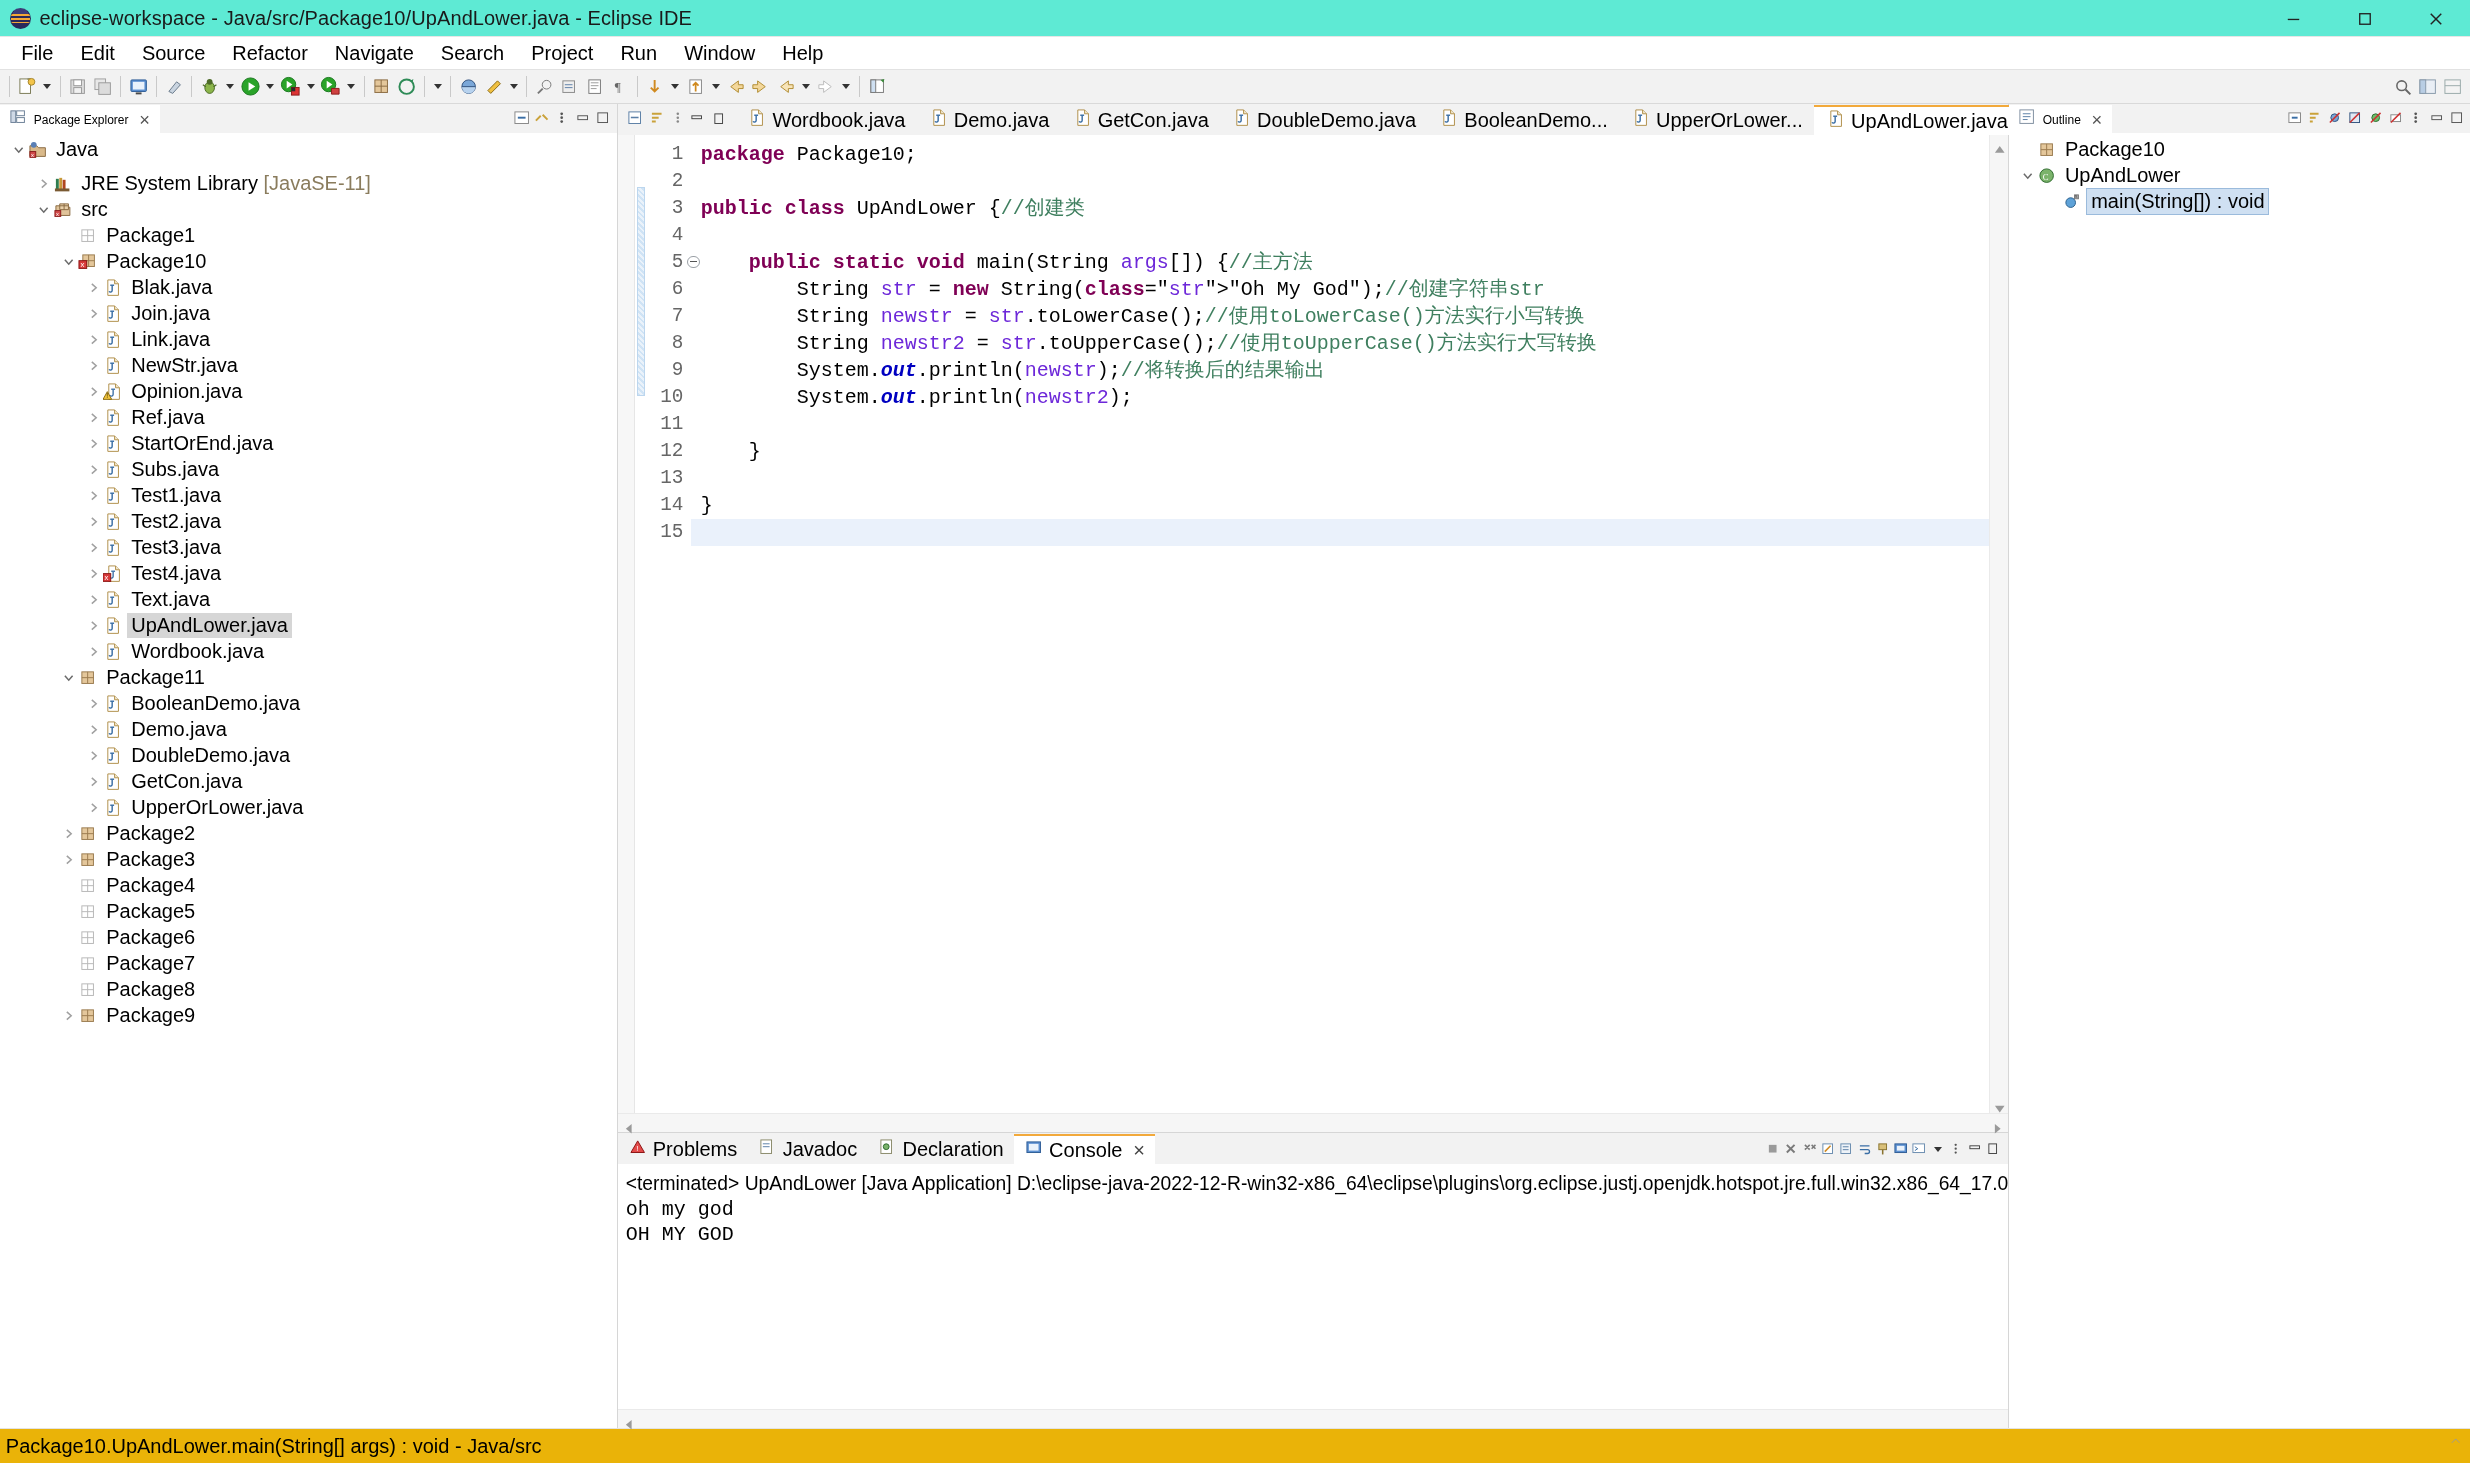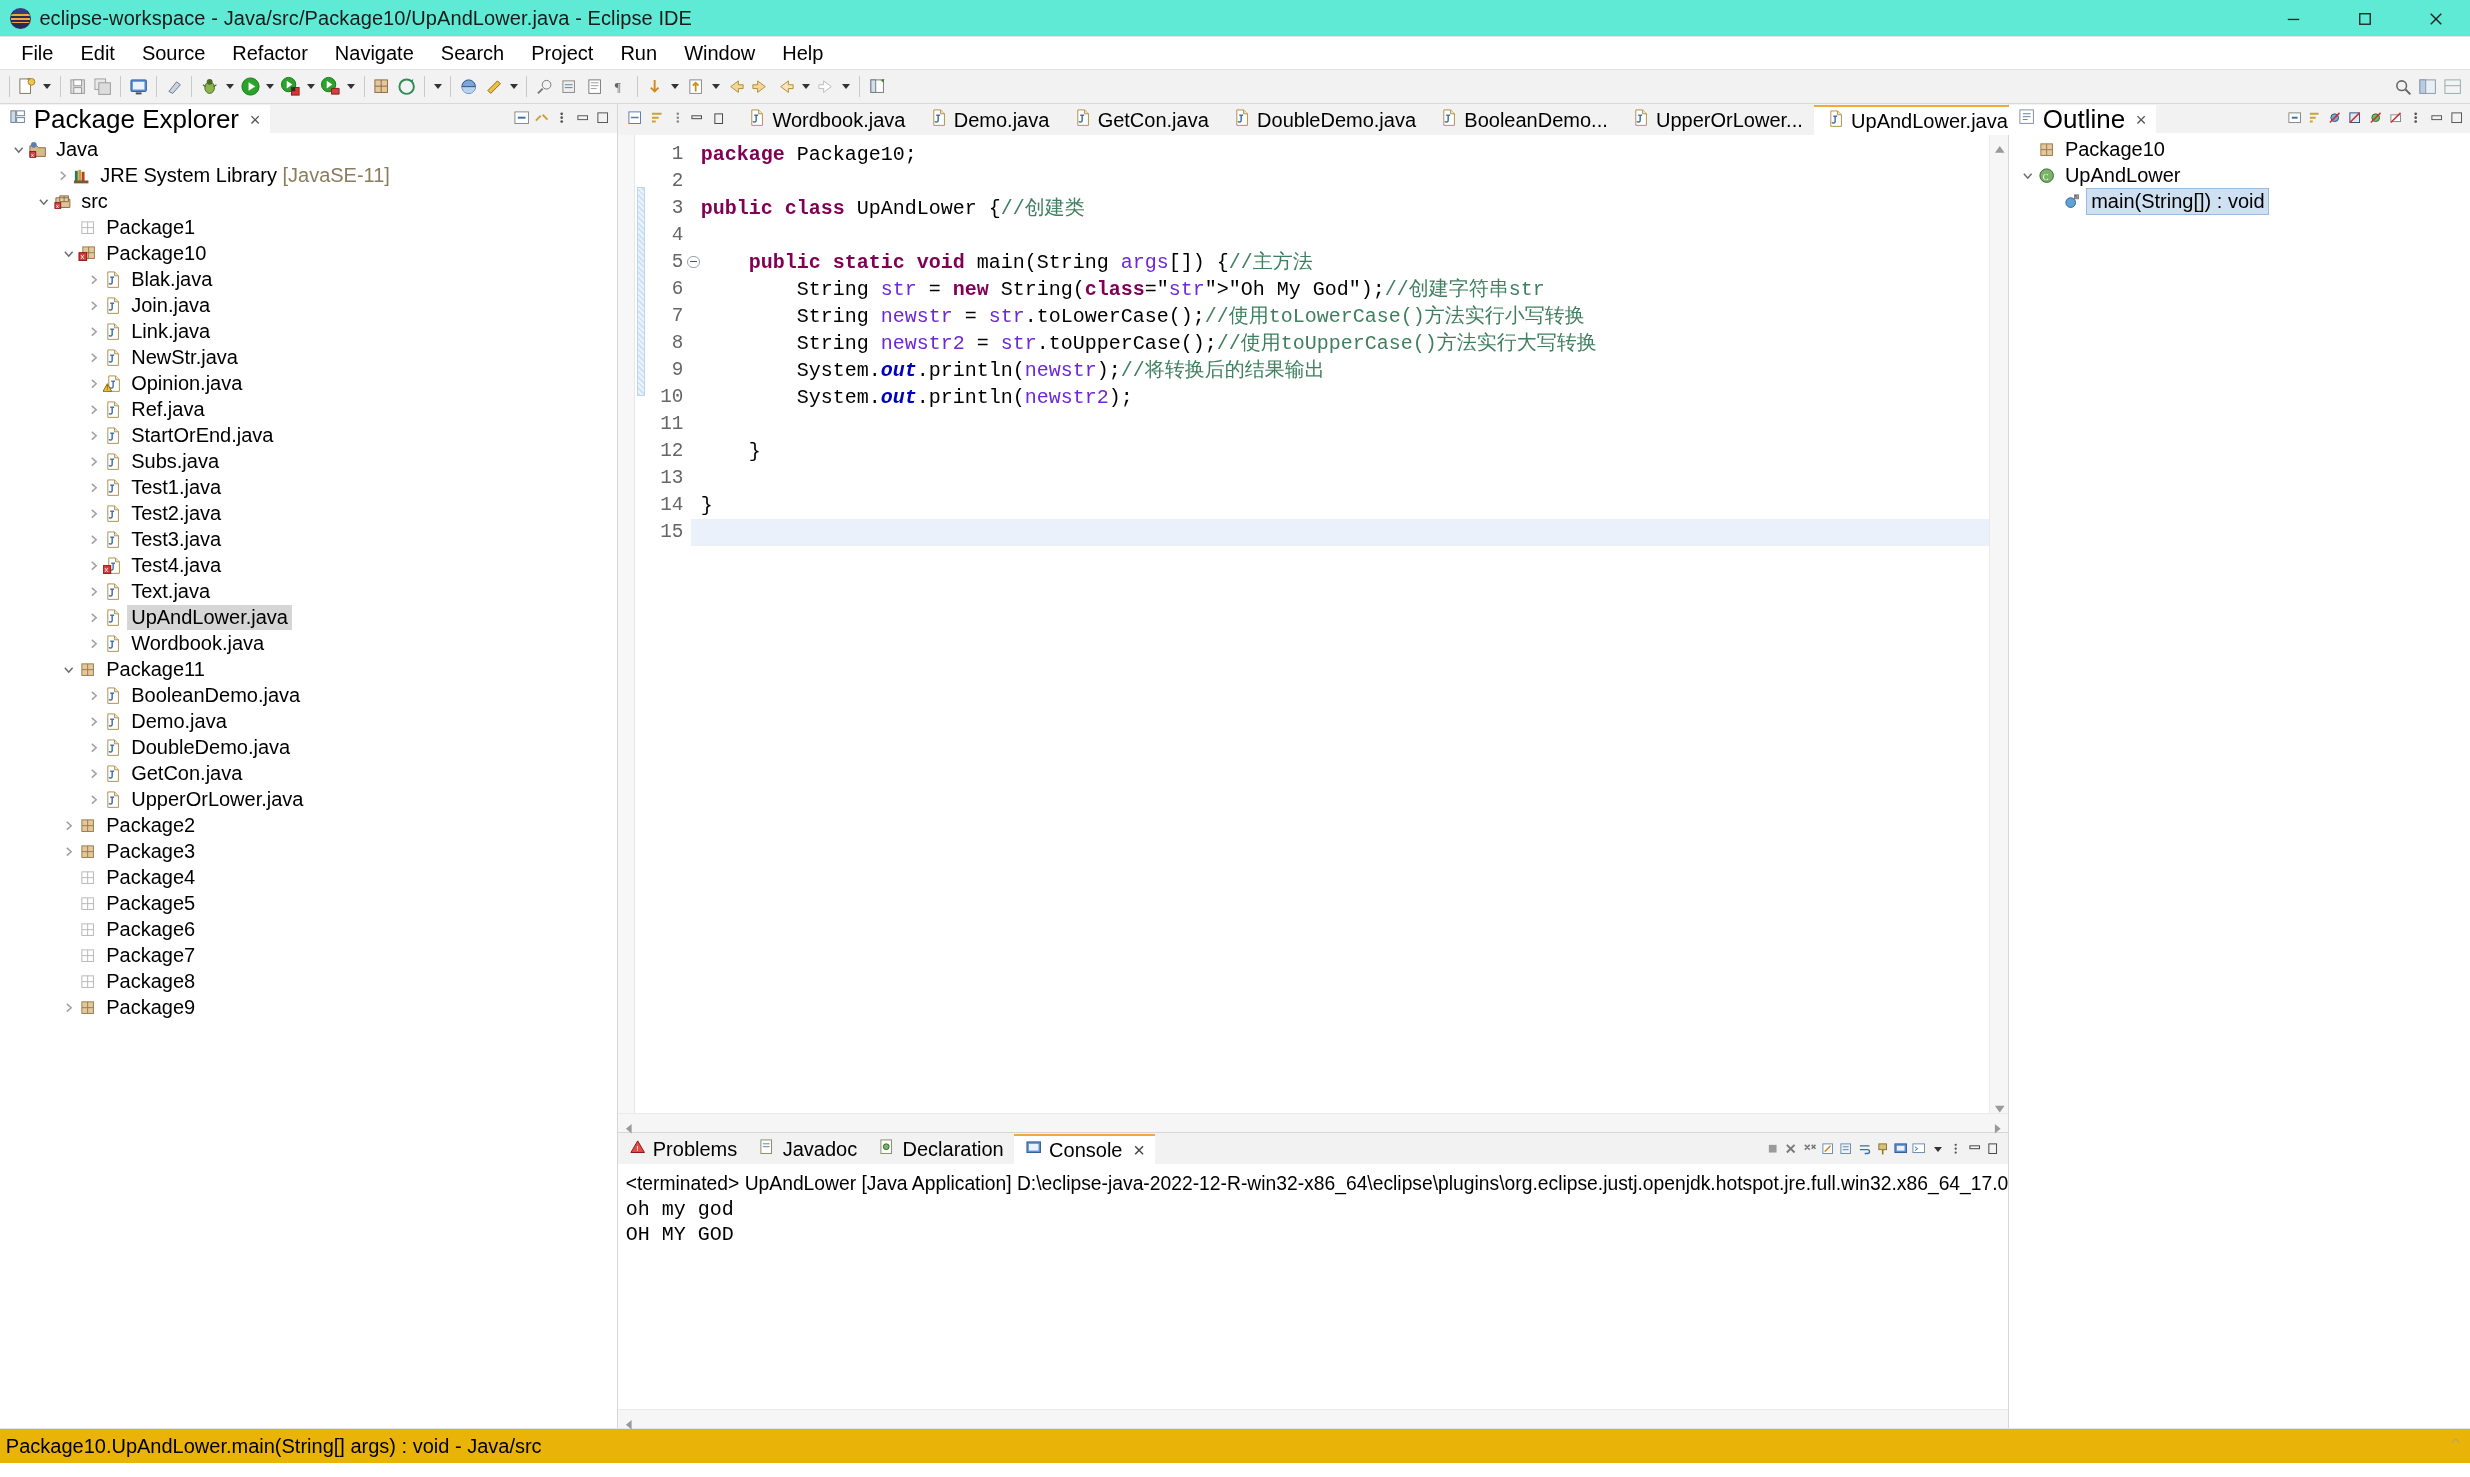--- a/index.html
+++ b/index.html
@@ -53,21 +53,21 @@
   
   .workbench { display:flex; height:1324px; background:#f7f7f7;}
 
   
   .left-panel { width:618px; background:#ffffff; display:flex;flex-direction:column; border-right:1px solid #d6d6d6;}
   .view-tabbar { height:29px; display:flex; align-items:flex-end; background:#f2f2f2; position:relative;}
   .view-tab {
     height:28px; display:flex;align-items:center;gap:6.8px; padding:0 9.7px 0 7.7px;
     background:#ffffff; border-top:1.9px solid #ffffff;
   }
-  .view-tab .vt-label{ font-size:26px;color:#000;}
+  .view-tab .vt-label{ font-size:12px;color:#000;}
   .view-tab .vt-close{ font-size:18.3px;color:#555; margin-left:3.9px;}
   .view-tools{ margin-left:auto;display:flex;align-items:center;gap:2.9px;padding:0 5.8px 1.9px 0;}
   .tree { flex:1; overflow:hidden; padding-top:3.9px; background:#fff;}
   .row { height:26px; display:flex; align-items:center; font-size:20px; white-space:nowrap;}
   .row .twisty { width:17.4px;height:17.4px;display:flex;align-items:center;justify-content:center;flex:none;}
   .row .ico { width:21px;height:19.3px;margin-right:5.8px;flex:none;display:flex;align-items:center;justify-content:center;}
   .row .lbl{color:#000;}
   .row .dim{color:#8a7c5d;}
   .row.sel .lbl-wrap{ background:#d6d6d6; padding:1px 3.9px; margin-left:-1.9px;}
   .lbl-wrap{padding:1px 3.9px;margin-left:-1.9px;}
@@ -433,21 +433,21 @@
           <span class="ico">
             <svg width="19.3" height="19.3" viewBox="0 0 20 20" style="font-size:21px">
               <path d="M2 6 h7 l2 2 h7 v9 H2z" fill="#d9b98a" stroke="#8a6b42"></path>
               <circle cx="6" cy="5" r="3" fill="#5a7fb4"></circle>
               <rect x="2" y="12" width="6" height="6" fill="#d14b4b" stroke="#8a1a1a"></rect>
               <text x="3.2" y="17.2" font-size="6" fill="#fff" font-family="sans-serif">x</text>
             </svg>
           </span>
           <span class="lbl-wrap" style=""><span class="lbl">Java</span></span>
         </div>
-        <div class="row" style="padding-left: 54px;">
+        <div class="row" style="padding-left: 35px; margin-top: 8px;">
           <span class="twisty">
             <svg width="13.5" height="13.5" viewBox="0 0 14 14">
               <path d="M5 3 L9.5 7 L5 11" fill="none" stroke="#a0a0a0" stroke-width="1.6"></path>
             </svg>
           </span>
           <span class="ico">
             <svg width="19.3" height="19.3" viewBox="0 0 20 20">
               <rect x="3" y="5" width="3" height="11" fill="#2f7d4f"></rect>
               <rect x="6.5" y="4" width="3" height="12" fill="#c89a3a"></rect>
               <rect x="10" y="6" width="3" height="10" fill="#b0451f"></rect>

